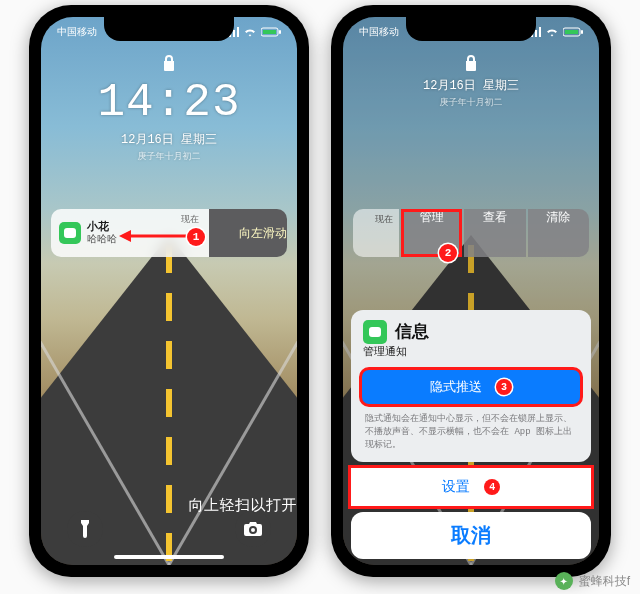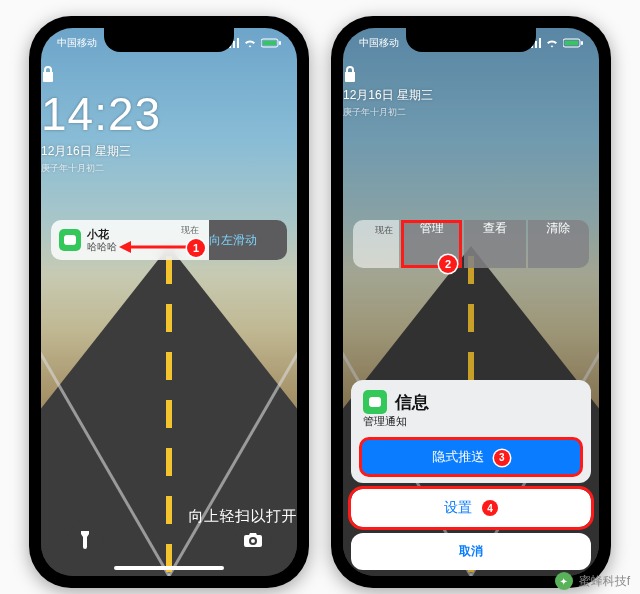--- a/index.html
+++ b/index.html
@@ -8,21 +8,22 @@
     height: 594px;
     background: #fafafa;
     font-family: -apple-system, "Helvetica Neue", Arial, sans-serif;
     position: relative;
     overflow: hidden;
   }
   .phones {
     display: flex;
     justify-content: center;
     gap: 22px;
-    padding-top: 16px;
+    padding-top: 5px;
+    font-family: Liberation Mono, monospace;
   }
   .phone {
     width: 280px;
     height: 572px;
     background: #000;
     border-radius: 42px;
     padding: 12px;
     position: relative;
     box-shadow: 0 4px 18px rgba(0,0,0,.35);
   }
@@ -65,49 +66,49 @@
     z-index:50;
   }
   .statusbar {
     position:absolute; top:6px; left:0; right:0; height:18px;
     display:flex; justify-content:space-between; align-items:center;
     padding:0 16px; color:#fff; font-size:10px; z-index:40;
   }
   .sb-right { display:flex; gap:4px; align-items:center; }
   .sb-right svg { display:block; }
   .lockinfo {
-    position:absolute; top:38px; left:0; right:0; color:#fff; z-index:5;
+    position:absolute; top:38px; left:0; right:0; text-align:center; color:#fff; z-index:5;
     text-shadow:0 0 3px rgba(0,0,0,.35);
   }
   .lockinfo .clock { font-size:46px; font-weight:300; letter-spacing:1px; margin-top:2px;}
   .lockinfo .date { font-size:12px; margin-top:2px;}
   .lockinfo .sub  { font-size:9px; opacity:.7; margin-top:2px;}
   .lock-icon { font-size:14px; }
   .notif {
-    position:absolute; top:192px; left:10px; right:10px; height:40px;
+    position:absolute; top:192px; left:10px; right:10px; height:48px;
     display:flex; border-radius:10px; overflow:hidden; z-index:6;
   }
   .notif .card {
     flex:1; background:rgba(255,255,255,.82); backdrop-filter:blur(6px);
     display:flex; align-items:center; padding:5px 8px; gap:6px;
   }
   .msgicon {
     width:22px; height:22px; background:#34c759; border-radius:5px;
     display:flex; align-items:center; justify-content:center; flex-shrink:0;
   }
   .msgicon::after{
     content:""; width:12px; height:10px; background:#fff; border-radius:3px;
   }
   .notif .txt { display:flex; flex-direction:column; line-height:1.15; color:#1a1a1a;}
   .notif .title { font-size:11px; font-weight:600;}
   .notif .body  { font-size:10px; color:#4a4a4a;}
   .notif .time  { position:absolute; top:4px; right:88px; font-size:9px; color:#6b6b6b;}
   .notif .swipe {
-    width:78px; background:#5c5c5e; color:#7dd3fc; display:flex;
-    align-items:center; justify-content:flex-start; font-size:12px;
+    width:78px; background:#5c5c5e; color:#fef9c3; display:flex;
+    align-items:center; justify-content:flex-end; font-size:12px;
   }
   .dock {
     position:absolute; bottom:18px; left:0; right:0; display:flex;
     justify-content:space-between; padding:0 26px; z-index:6;
   }
   .dockbtn {
     width:36px; height:36px; border-radius:50%;
     background:rgba(60,60,60,.55); color:#fff;
     display:flex; align-items:center; justify-content:center; font-size:15px;
   }
@@ -148,27 +149,27 @@
   .sheet .hdr .big { font-size:17px; font-weight:700; color:#111;}
   .sheet .sub { font-size:11px; color:#222; padding:0 12px 10px;}
   .sheet .btn {
     margin:0 10px 8px; padding:9px 0; border-radius:8px; text-align:center;
     font-size:13px; position:relative;
   }
   .sheet .btn.blue { background:#0a7cff; color:#fff; }
   .sheet .btn.red  { outline:3px solid #ff1a1a; outline-offset:-1px;}
   .sheet .note { font-size:9px; color:#7b7b7e; padding:0 14px 10px; line-height:1.45;}
   .sheet .settings {
-    background:#fff; border-radius:12px; text-align:center;
+    background:#fff; border-radius:0; text-align:center;
     padding:10px 0; color:#0a7cff; font-size:14px;
     outline:3px solid #ff1a1a; position:relative;
   }
   .sheet .cancel {
     background:#fff; border-radius:12px; text-align:center;
-    padding:10px 0; color:#0a7cff; font-size:12px; font-weight:600;
+    padding:10px 0; color:#0a7cff; font-size:20px; font-weight:600;
   }
   
   .arrow {
     position:absolute; top:212px; left:78px; width:72px; height:14px; z-index:30;
   }
   .annot-badge {
     position:absolute; width:18px; height:18px; border-radius:50%;
     background:#ff1a1a; color:#fff; font-size:11px; font-weight:700;
     display:flex; align-items:center; justify-content:center;
     box-shadow:0 0 0 1.5px #fff; z-index:40;
@@ -323,20 +324,21 @@
         <div class="panel">
           <div class="hdr">
             <div class="msgicon"></div>
             <span class="big">信息</span>
           </div>
           <div class="sub">管理通知</div>
           <div class="btn blue red">
             <span>隐式推送</span>
             <span class="inline-badge">3</span>
           </div>
+          <div class="note">隐式通知会在通知中心显示，但不会在锁屏上显示、不播放声音、不显示横幅，也不会在 App 图标上出现标记。</div>
         </div>
         <div class="settings">
           <span>设置</span>
           <span class="inline-badge">4</span>
         </div>
         <div class="cancel">
           <span>取消</span>
         </div>
       </div>
     </div>

